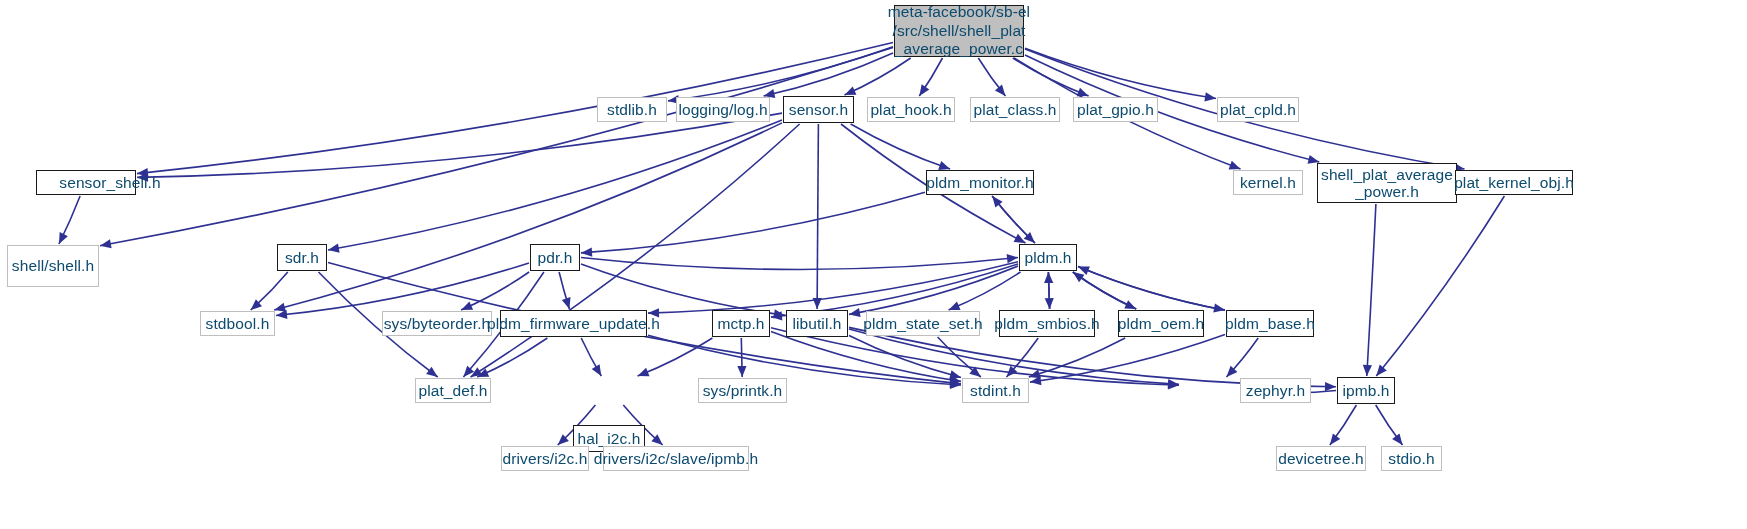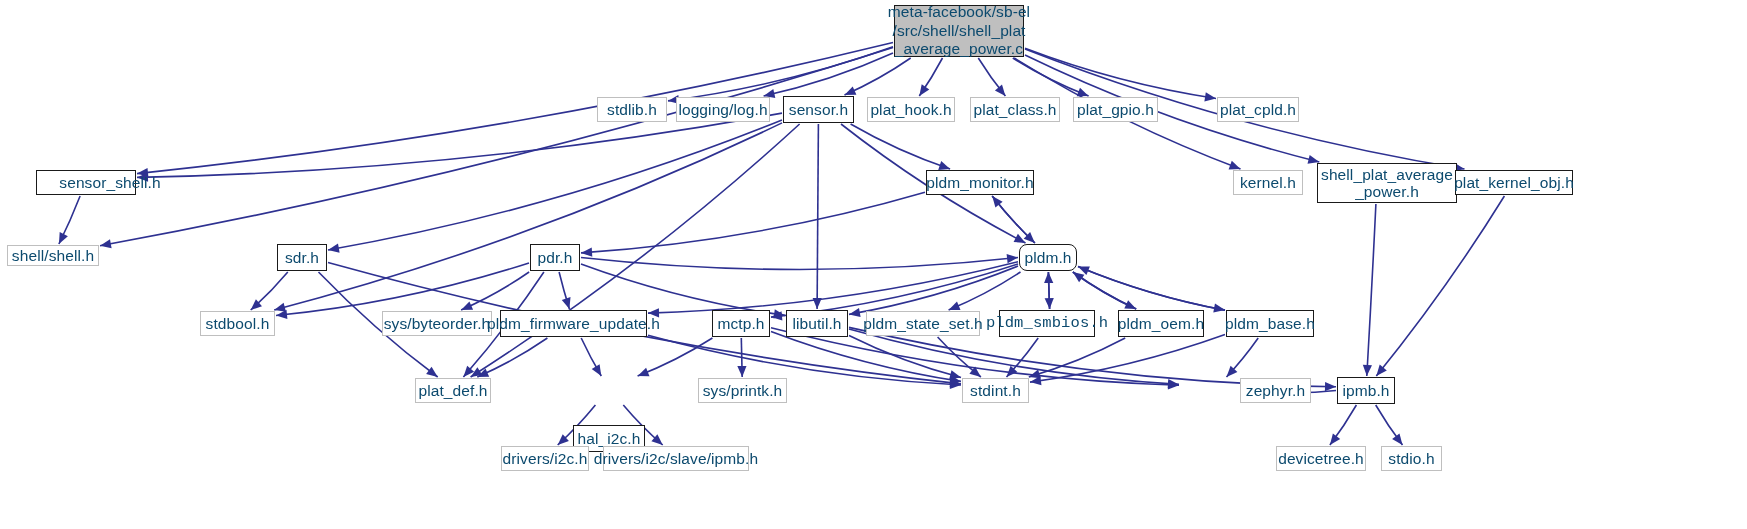--- a/index.html
+++ b/index.html
@@ -200,31 +200,31 @@
       <div class="node-box" style="left: 867px; top: 97px; width: 88px; height: 25px;">plat_hook.h</div>
       <div class="node-box" style="left: 970px; top: 97px; width: 90px; height: 25px;">plat_class.h</div>
       <div class="node-box" style="left: 1073px; top: 97px; width: 85px; height: 25px;">plat_gpio.h</div>
       <div class="node-box" style="left: 1217px; top: 97px; width: 82px; height: 25px;">plat_cpld.h</div>
       <div class="node-box strong" style="left: 36px; top: 170px; width: 100px; height: 25px; padding-left: 48px;">sensor_shell.h</div>
       <div class="node-box strong" style="left: 926px; top: 170px; width: 108px; height: 25px;">pldm_monitor.h</div>
       <div class="node-box" style="left: 1233px; top: 170px; width: 70px; height: 25px;">kernel.h</div>
       <div class="node-box strong" style="left: 1317px; top: 163px; width: 140px; height: 40px;">shell_plat_average
 _power.h</div>
       <div class="node-box strong" style="left: 1455px; top: 170px; width: 118px; height: 25px;">plat_kernel_obj.h</div>
-      <div class="node-box" style="left: 7px; top: 245px; width: 92px; height: 21px;">shell/shell.h</div>
+      <div class="node-box" style="left: 7px; top: 245px; width: 92px; height: 42px;">shell/shell.h</div>
       <div class="node-box strong" style="left: 277px; top: 244px; width: 50px; height: 27px;">sdr.h</div>
       <div class="node-box strong" style="left: 530px; top: 244px; width: 50px; height: 27px;">pdr.h</div>
-      <div class="node-box strong" style="left: 1019px; top: 244px; width: 58px; height: 27px; border-radius: 8px;">pldm.h</div>
+      <div class="node-box strong" style="left: 1019px; top: 244px; width: 58px; height: 27px;">pldm.h</div>
       <div class="node-box" style="left: 200px; top: 311px; width: 75px; height: 25px;">stdbool.h</div>
       <div class="node-box" style="left: 382px; top: 311px; width: 110px; height: 25px;">sys/byteorder.h</div>
       <div class="node-box strong" style="left: 500px; top: 310px; width: 147px; height: 27px;">pldm_firmware_update.h</div>
       <div class="node-box strong" style="left: 712px; top: 310px; width: 58px; height: 27px;">mctp.h</div>
       <div class="node-box strong" style="left: 786px; top: 310px; width: 62px; height: 27px;">libutil.h</div>
       <div class="node-box" style="left: 866px; top: 311px; width: 114px; height: 25px;">pldm_state_set.h</div>
-      <div class="node-box strong" style="left: 999px; top: 310px; width: 96px; height: 27px; font-family: Liberation Mono, monospace;">pldm_smbios.h</div>
+      <div class="node-box strong" style="left: 999px; top: 310px; width: 96px; height: 27px;">pldm_smbios.h</div>
       <div class="node-box strong" style="left: 1118px; top: 310px; width: 86px; height: 27px;">pldm_oem.h</div>
       <div class="node-box strong" style="left: 1226px; top: 310px; width: 88px; height: 27px;">pldm_base.h</div>
       <div class="node-box" style="left: 415px; top: 378px; width: 76px; height: 25px;">plat_def.h</div>
       <div class="node-box strong" style="left: 573px; top: 377px; width: 72px; height: 27px; margin-top: 48px;">hal_i2c.h</div>
       <div class="node-box" style="left: 698px; top: 378px; width: 89px; height: 25px;">sys/printk.h</div>
       <div class="node-box" style="left: 962px; top: 378px; width: 67px; height: 25px;">stdint.h</div>
       <div class="node-box" style="left: 1240px; top: 378px; width: 71px; height: 25px;">zephyr.h</div>
       <div class="node-box strong" style="left: 1337px; top: 377px; width: 58px; height: 27px;">ipmb.h</div>
       <div class="node-box" style="left: 501px; top: 446px; width: 88px; height: 25px;">drivers/i2c.h</div>
       <div class="node-box" style="left: 603px; top: 446px; width: 146px; height: 25px;">drivers/i2c/slave/ipmb.h</div>

